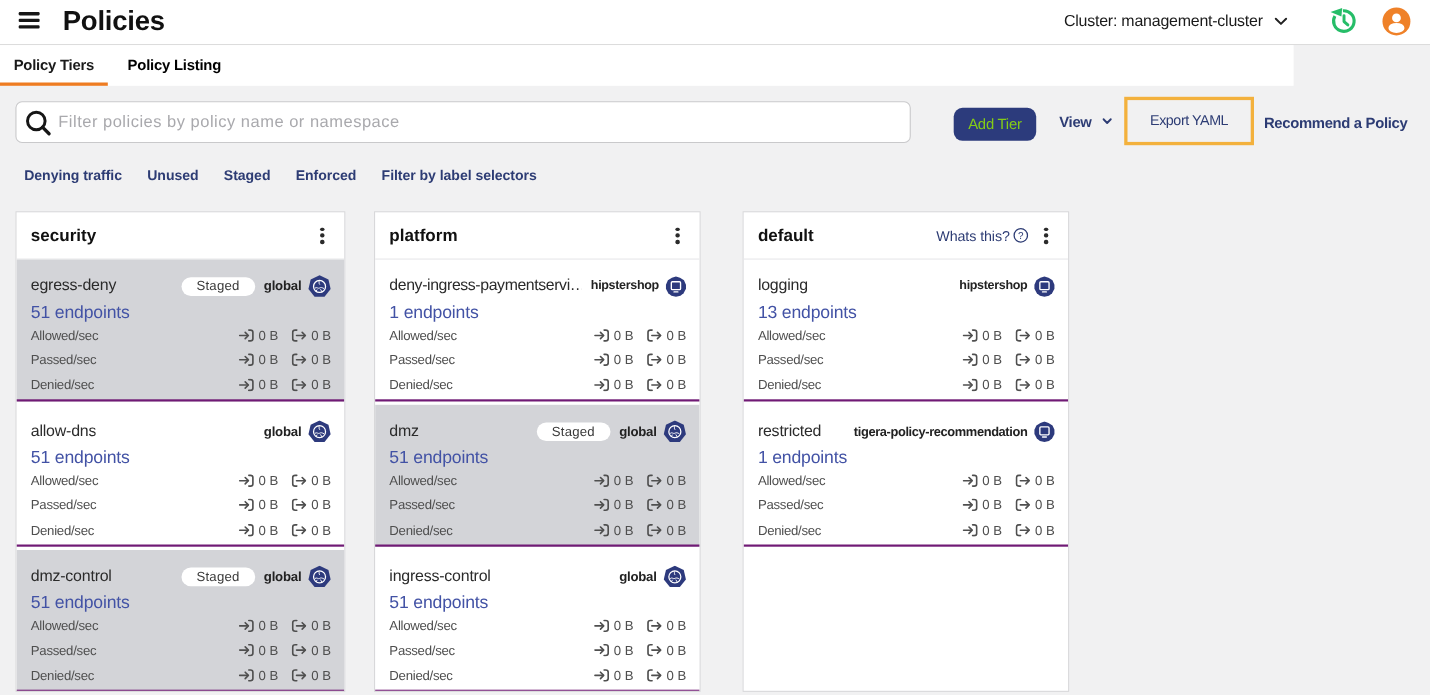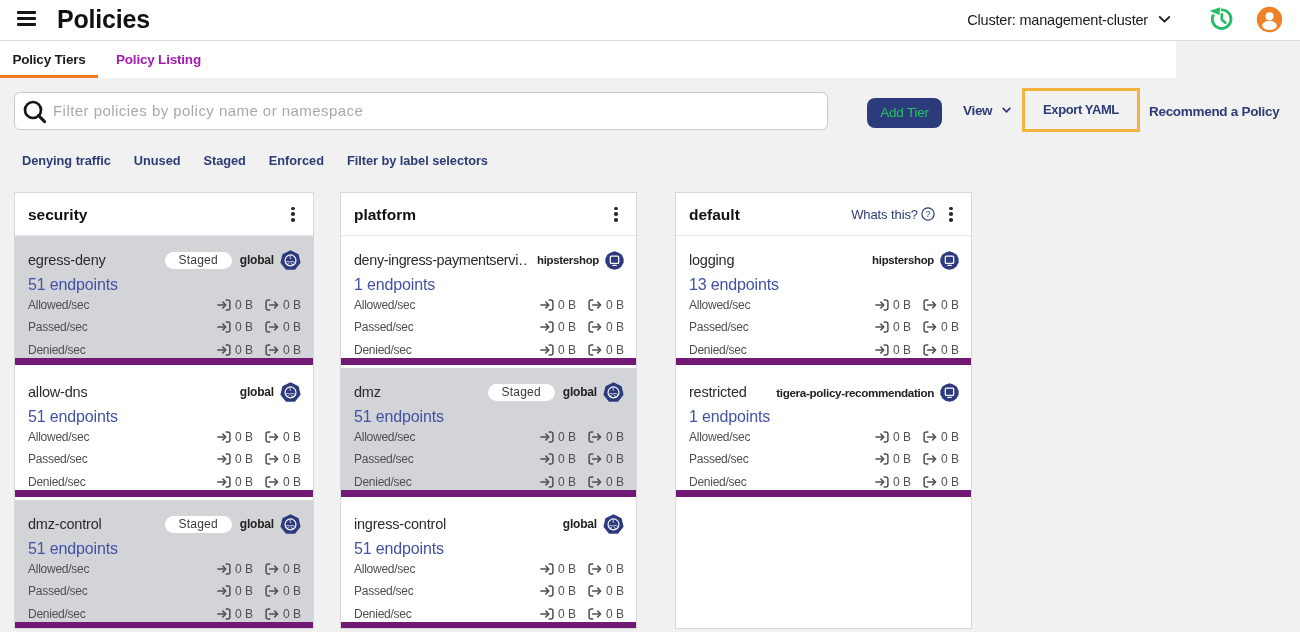--- a/index.html
+++ b/index.html
@@ -13,45 +13,45 @@
 .title { position:absolute; left:57px; top:5px; font-size:25px; font-weight:bold; color:#111; letter-spacing:-0.2px; }
 .cluster { position:absolute; right:152px; top:0; height:40px; line-height:40px; font-size:14.5px; color:#1a1a1a; letter-spacing:-0.2px; }
 .chev-cluster { position:absolute; right:129px; top:15px; }
 .hist { position:absolute; left:1208px; top:6px; }
 .avatar { position:absolute; left:1256px; top:6px; }
 
 
 .tabs { position:absolute; left:0; top:41px; width:1176px; height:37px; background:#fff; }
 .tab { position:absolute; top:0; height:37px; line-height:37px; font-size:13.5px; font-weight:bold; letter-spacing:-0.2px; }
 .tab.active { left:0; width:98px; text-align:center; color:#1a1a1a; border-bottom:3px solid #ee7c22; }
-.tab.inactive { left:116px; color:#a21caf; }
+.tab.inactive { left:116px; color:#000000; }
 
 
 .search { position:absolute; left:14px; top:92px; width:814px; height:38px; background:#fff; border:1px solid #c9c9cb; border-radius:6px; }
 .search svg { position:absolute; left:6px; top:6px; }
 .search .ph { position:absolute; left:38px; top:0; height:40px; line-height:36px; font-size:15px; color:#a9a9ad; letter-spacing:0.45px; }
-.btn-add { position:absolute; left:867px; top:98px; width:75px; height:30px; background:#2c3b7c; color:#22c55e; border-radius:8px; font-size:13.5px; text-align:center; line-height:30px; letter-spacing:-0.2px; }
+.btn-add { position:absolute; left:867px; top:98px; width:75px; height:30px; background:#2c3b7c; color:#84cc16; border-radius:8px; font-size:13.5px; text-align:center; line-height:30px; letter-spacing:-0.2px; }
 .view { position:absolute; left:963px; top:103px; font-size:13.5px; font-weight:bold; color:#2d3c74; letter-spacing:-0.3px; }
-.export { position:absolute; left:1022px; top:88px; width:118px; height:44px; border:3px solid #f3b13d; line-height:38px; text-align:center; font-size:13px; font-weight:bold; color:#2d3c74; letter-spacing:-0.4px; }
+.export { position:absolute; left:1022px; top:88px; width:118px; height:44px; border:3px solid #f3b13d; line-height:38px; text-align:center; font-size:13px; font-weight:normal; color:#2d3c74; letter-spacing:-0.4px; }
 .recommend { position:absolute; left:1149px; top:104px; font-size:13.5px; font-weight:bold; color:#2d3c74; letter-spacing:-0.3px; white-space:nowrap; }
 
 .filters { position:absolute; left:22px; top:151px; }
 .filters span { font-size:12.8px; font-weight:bold; color:#2d3c74; margin-right:23px; letter-spacing:-0.05px; }
 
 
 .tiers { position:absolute; left:14px; top:192px; width:958px; height:437px; display:flex; }
 .col { background:#fff; border:1px solid #d8d8da; height:437px; overflow:hidden; }
 .col1 { width:304px; } .col2 { width:301px; margin-left:26px; } .col3 { width:301px; margin-left:38px; }
 .colhead { height:43px; border-bottom:1px solid #e7e7e9; position:relative; }
 .colhead .cname { position:absolute; left:13px; top:0; line-height:43px; font-size:15.5px; font-weight:bold; color:#111; letter-spacing:0px; }
 .dots { position:absolute; right:18px; top:13.5px; width:4px; }
 .dots i { display:block; width:3.6px; height:3.6px; border-radius:50%; background:#2b2b2b; margin-bottom:2.3px; }
 .whats { position:absolute; right:53px; top:0; line-height:43px; font-size:13px; color:#2d3c74; letter-spacing:-0.1px; white-space:nowrap; }
 
-.card { position:relative; height:129px; border-bottom:7px solid #701a75; margin-bottom:3px; }
+.card { position:relative; height:129px; border-bottom:2px solid #701a75; margin-bottom:3px; }
 .card.gray { background:#d3d4d8; }
 .crow1 { position:absolute; left:13px; right:12px; top:11px; height:26px; display:flex; align-items:center; }
 .cname2 { font-size:14.5px; color:#2b2b2b; letter-spacing:-0.2px; white-space:nowrap; overflow:hidden; }
 .sp { flex:1; min-width:8px; }
 .pill { background:#fff; border-radius:9px; height:17px; line-height:17px; padding:0 14px; font-size:12px; color:#3a3a3a; letter-spacing:0.2px; margin-right:8px; }
 .scope { font-size:12px; font-weight:bold; color:#222; letter-spacing:-0.2px; margin-right:6px; white-space:nowrap; }
 .eps { position:absolute; left:13px; top:40px; font-size:16px; color:#4252a5; letter-spacing:-0.15px; }
 .stats { position:absolute; left:13px; right:12px; top:58px; }
 .srow { height:22.3px; display:flex; align-items:center; font-size:12px; color:#4f4f4f; letter-spacing:-0.25px; }
 .srow .val { display:flex; align-items:center; margin-left:auto; }

